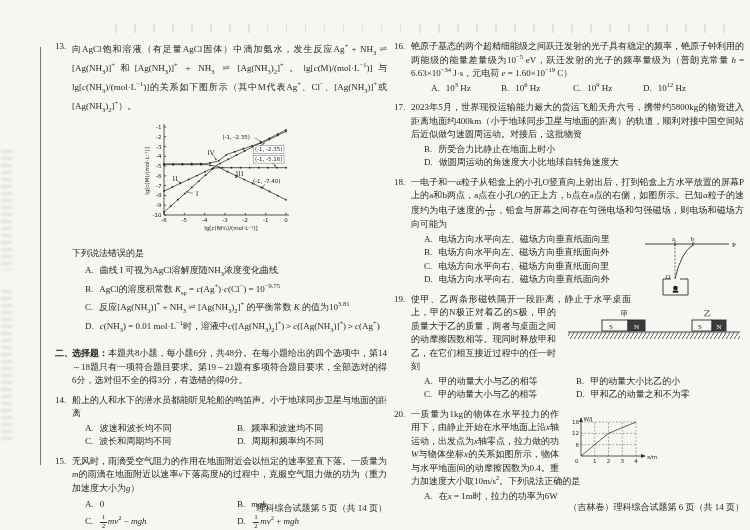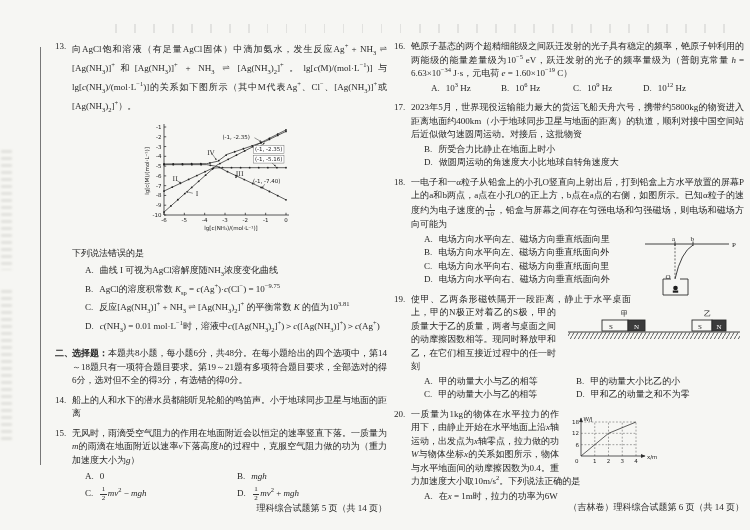--- a/index.html
+++ b/index.html
@@ -217,20 +217,26 @@
     </div>
 
     <div class="q sect" style="margin-top:12px">
       <span class="qnum">二、</span>
       <div class="qtext"><b>选择题：</b>本题共8小题，每小题6分，共48分。在每小题给出的四个选项中，第14～18题只有一项符合题目要求。第19～21题有多项符合题目要求，全部选对的得6分，选对但不全的得3分，有选错的得0分。</div>
     </div>
 
     <div class="q">
       <span class="qnum">14.</span>
       <div class="qtext">船上的人和水下的潜水员都能听见轮船的鸣笛声。小于地球同步卫星与地面的距离</div>
+      <div class="opts grid2">
+        <div class="opt"><span class="ol">A.</span><span>波速和波长均不同</span></div>
+        <div class="opt"><span class="ol">B.</span><span>频率和波速均不同</span></div>
+        <div class="opt"><span class="ol">C.</span><span>波长和周期均不同</span></div>
+        <div class="opt"><span class="ol">D.</span><span>周期和频率均不同</span></div>
+      </div>
     </div>
 
     <div class="q tall" style="margin-top:6px">
       <span class="qnum">15.</span>
       <div class="qtext">无风时，雨滴受空气阻力的作用在地面附近会以恒定的速率竖直下落。一质量为<i>m</i>的雨滴在地面附近以速率<i>v</i>下落高度<i>h</i>的过程中，克服空气阻力做的功为（重力加速度大小为<i>g</i>）</div>
       <div class="opts grid2">
         <div class="opt"><span class="ol">A.</span><span>0</span></div>
         <div class="opt"><span class="ol">B.</span><span><i>mgh</i></span></div>
         <div class="opt"><span class="ol">C.</span><span><span class="frac"><b>1</b><b>2</b></span><i>mv</i><sup>2</sup> − <i>mgh</i></span></div>
         <div class="opt"><span class="ol">D.</span><span><span class="frac"><b>1</b><b>2</b></span><i>mv</i><sup>2</sup> + <i>mgh</i></span></div>

